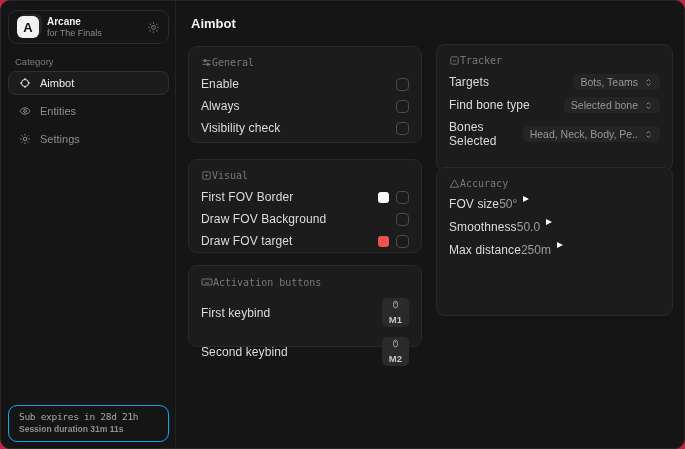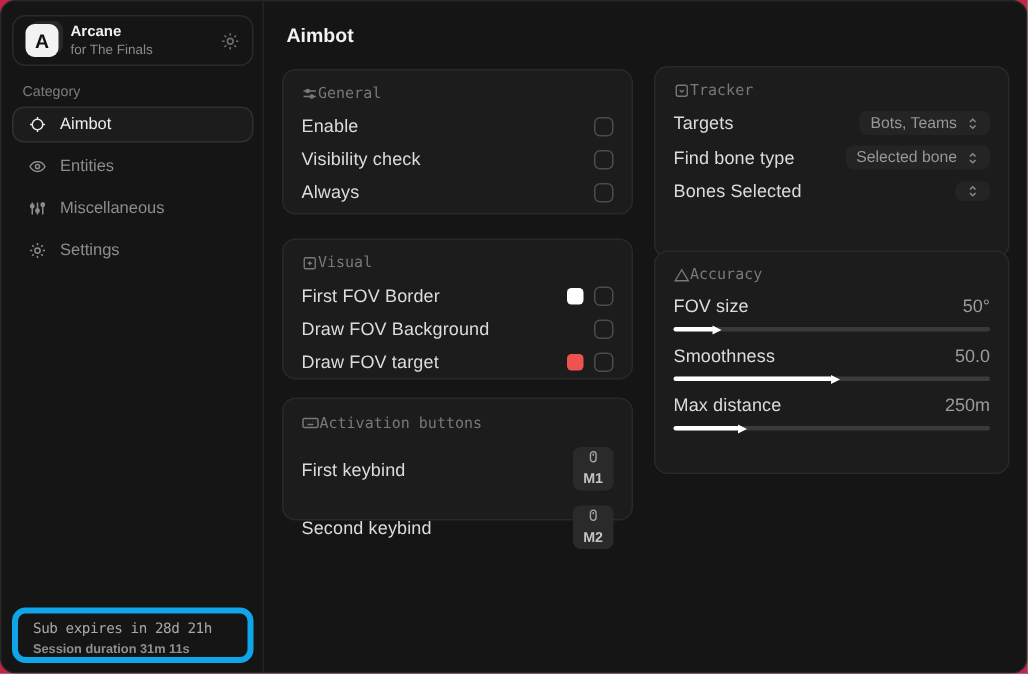--- a/index.html
+++ b/index.html
@@ -20,21 +20,21 @@
   .side-title .s { font-size:9px; color:#8a8a8a; }
   .side-gear { color:#6d6d6d; display:flex; }
   .category { position:absolute; left:14px; top:55px; font-size:9.5px; color:#7c7c7c; }
   .nav { position:absolute; left:7px; top:70px; right:6px; }
   .nav-item { height:24px; margin-bottom:4px; display:flex; align-items:center; gap:9px;
     padding:0 10px; border-radius:8px; border:1px solid transparent; color:#8d8d8d; font-size:11px; }
   .nav-item .nico { display:flex; color:#8d8d8d; }
   .nav-item.sel { border-color:#303030; background:#1c1c1c; color:#ececec; }
   .nav-item.sel .nico { color:#e6e6e6; }
   .side-footer { position:absolute; left:7px; bottom:6px; width:161px; height:37px;
-    border:4px solid #0ea5e9; border-radius:9px; padding:5px 10px; }
+    border:1px solid #0ea5e9; border-radius:9px; padding:5px 10px; }
   .side-footer .l1 { font-family:"DejaVu Sans Mono", monospace; font-size:9.5px; color:#a8a8a8; letter-spacing:-0.3px; }
   .side-footer .l2 { font-size:8.5px; font-weight:bold; color:#8f8f8f; margin-top:2px; }
 
   
   .main { position:absolute; left:175px; top:0; right:0; bottom:0; }
   .page-title { position:absolute; left:15px; top:15px; font-size:13px; font-weight:bold; color:#f2f2f2; }
   .card { position:absolute; background:#1c1c1c; border:1px solid #292929; border-radius:9px; padding:10px 12px; }
   .card-head { display:flex; align-items:center; font-family:"DejaVu Sans Mono", monospace;
     font-size:10px; color:#787878; }
   .card-head .hico { display:flex; color:#787878; }
@@ -44,21 +44,21 @@
   .rgroup { display:flex; align-items:center; gap:7px; }
   .checkbox { width:13px; height:13px; border:1.5px solid #4c4c4c; border-radius:4px; background:transparent; }
   .swatch { width:11px; height:11px; border-radius:3px; }
   .keybadge { background:#2a2a2a; border-radius:5px; padding:2px 7px; font-size:9.5px; font-weight:bold;
     color:#c3c3c3; display:flex; align-items:center; gap:5px;flex-direction:column; }
   .keybadge .kico { display:flex; color:#a8a8a8; }
   .dropdown { background:#242424; border-radius:5px; padding:2px 7px; font-size:10.5px; color:#979797;
     display:flex; align-items:center; gap:6px; max-width:152px; white-space:nowrap; }
   .dropdown .dtext { overflow:hidden; text-overflow:ellipsis; }
   .dropdown .uico { display:flex; color:#8a8a8a; flex:0 0 auto; }
-  .sgroup { display:flex; flex-direction:column; gap:7px; }
+  .sgroup { display:flex; flex-direction:row; gap:7px; }
   .sliderrow { display:flex; align-items:center; justify-content:space-between; }
   .rvalue { font-size:12px; color:#9b9b9b; }
   .slider { position:relative; height:3px; background:#3a3a3a; border-radius:2px; }
   .sfill { position:absolute; left:0; top:0; height:3px; background:#ffffff; border-radius:2px; }
   .sthumb { position:absolute; right:-5px; top:50%; transform:translateY(-50%); width:0; height:0;
     border-left:6px solid #ffffff; border-top:3.5px solid transparent; border-bottom:3.5px solid transparent; }
 
   #card-general    { left:12px;  top:45px;  width:234px; height:97px; }
   #card-visual     { left:12px;  top:158px; width:234px; height:94px; }
   #card-activation { left:12px;  top:264px; width:234px; height:82px; }
@@ -109,31 +109,20 @@
             <svg width="12" height="12" viewBox="0 0 24 24" fill="none" stroke="currentColor" stroke-width="2">
               <path d="M2 12s3.5-6.5 10-6.5S22 12 22 12s-3.5 6.5-10 6.5S2 12 2 12z"></path>
                 <circle cx="12" cy="12" r="2.8"></circle>
             </svg>
           </span>
           <span>Entities</span>
         </div>
         <div class="nav-item">
           <span class="nico">
             <svg width="12" height="12" viewBox="0 0 24 24" fill="none" stroke="currentColor" stroke-width="2">
-              <path d="M5 4v16M12 4v16M19 4v16"></path>
-              <circle cx="5" cy="9" r="2.2" fill="currentColor"></circle>
-                <circle cx="12" cy="15" r="2.2" fill="currentColor"></circle>
-                <circle cx="19" cy="7" r="2.2" fill="currentColor"></circle>
-            </svg>
-          </span>
-          <span>Miscellaneous</span>
-        </div>
-        <div class="nav-item">
-          <span class="nico">
-            <svg width="12" height="12" viewBox="0 0 24 24" fill="none" stroke="currentColor" stroke-width="2">
               <circle cx="12" cy="12" r="3.5"></circle>
               <path d="M12 2v3M12 19v3M2 12h3M19 12h3M4.9 4.9l2.1 2.1M17 17l2.1 2.1M19.1 4.9L17 7M7 17l-2.1 2.1"></path>
             </svg>
           </span>
           <span>Settings</span>
         </div>
       </div>
 
       <div class="side-footer">
         <div class="l1">Sub expires in 28d 21h</div>
@@ -154,25 +143,25 @@
             </svg>
           </span>
           <span>General</span>
         </div>
         <div class="rows">
           <div class="row">
             <span class="rlabel">Enable</span>
             <span class="checkbox"></span>
           </div>
           <div class="row">
+            <span class="rlabel">Always</span>
+            <span class="checkbox"></span>
+          </div>
+          <div class="row">
             <span class="rlabel">Visibility check</span>
-            <span class="checkbox"></span>
-          </div>
-          <div class="row">
-            <span class="rlabel">Always</span>
             <span class="checkbox"></span>
           </div>
         </div>
       </div>
 
       <div class="card" id="card-visual">
         <div class="card-head">
           <span class="hico">
             <svg width="11" height="11" viewBox="0 0 24 24" fill="none" stroke="currentColor" stroke-width="2">
               <rect x="4" y="4" width="16" height="16" rx="2"></rect>
@@ -272,20 +261,21 @@
               <span class="uico">
                 <svg width="9" height="9" viewBox="0 0 24 24" fill="none" stroke="currentColor" stroke-width="2.6">
                   <path d="M7 9l5-5 5 5M7 15l5 5 5-5"></path>
                 </svg>
               </span>
             </span>
           </div>
           <div class="row">
             <span class="rlabel">Bones Selected</span>
             <span class="dropdown">
+              <span class="dtext">Head, Neck, Body, Pe..</span>
               <span class="uico">
                 <svg width="9" height="9" viewBox="0 0 24 24" fill="none" stroke="currentColor" stroke-width="2.6">
                   <path d="M7 9l5-5 5 5M7 15l5 5 5-5"></path>
                 </svg>
               </span>
             </span>
           </div>
         </div>
       </div>
 

